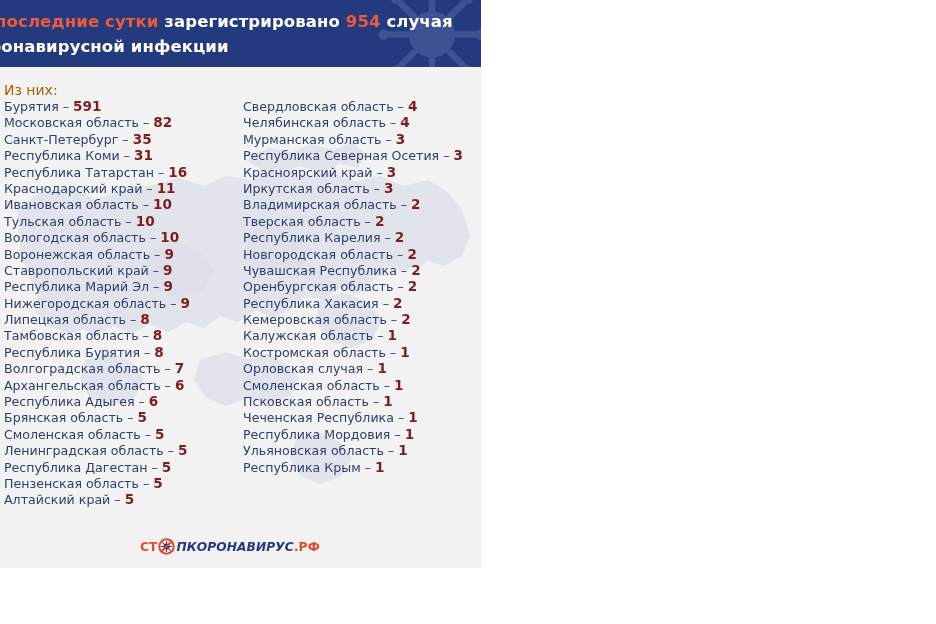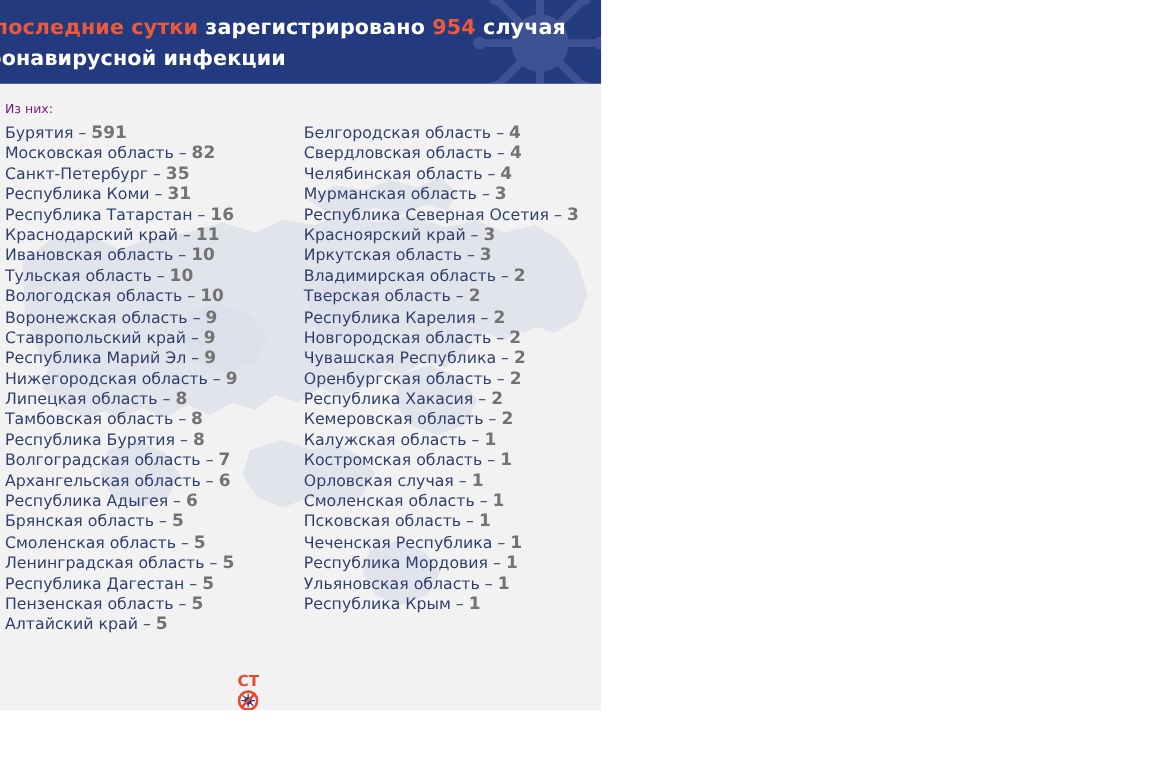--- a/index.html
+++ b/index.html
@@ -48,51 +48,51 @@
     display:block;
   }
 
   
   #content{
     position:absolute; left:0; top:67px;
     width:481px; height:468px;
   }
   .intro{
     position:absolute; left:4px; top:15px;
-    font-size:10px; color:#701a75; font-weight:400;
+    font-size:14px; color:#a16207; font-weight:400;
   }
   .col{
     position:absolute;
     font-size:12.6px;
     color:#2f3f6b;
   }
   #col-left{ left:4px; top:31px; width:238px; }
   #col-right{ left:243px; top:31px; width:238px; }
   .row{
     height:16.4px;
     line-height:16.4px;
     white-space:nowrap;
     font-weight:400;
   }
   .row .num{
     font-weight:700;
-    color:#737373;
+    color:#7f1d1d;
     font-size:13.6px;
     text-align:center;
   }
 
   
   #footer{
     position:absolute; left:0; bottom:0;
     width:481px; height:33px;
   }
   #logo{
     position:absolute; left:140px; top:3px;
     display:flex; align-items:center;
-    font-weight:700; font-size:12.2px; letter-spacing:.1px;flex-direction:column;
+    font-weight:700; font-size:12.2px; letter-spacing:.1px;
   }
   #logo .red{color:#e8482c;}
   #logo .navy{color:#243a7e;font-style:italic;}
   #logo .logo-mark{
     display:inline-block;
     width:17px;height:17px;
     margin:0 1px;
     position:relative;
     vertical-align:middle;
   }
@@ -185,21 +185,20 @@
         <div class="row"><span>Архангельская область – </span><span class="num">6</span></div>
         <div class="row"><span>Республика Адыгея – </span><span class="num">6</span></div>
         <div class="row"><span>Брянская область – </span><span class="num">5</span></div>
         <div class="row"><span>Смоленская область – </span><span class="num">5</span></div>
         <div class="row"><span>Ленинградская область – </span><span class="num">5</span></div>
         <div class="row"><span>Республика Дагестан – </span><span class="num">5</span></div>
         <div class="row"><span>Пензенская область – </span><span class="num">5</span></div>
         <div class="row"><span>Алтайский край – </span><span class="num">5</span></div>
       </div>
     <div class="col" id="col-right">
-        <div class="row"><span>Белгородская область – </span><span class="num">4</span></div>
         <div class="row"><span>Свердловская область – </span><span class="num">4</span></div>
         <div class="row"><span>Челябинская область – </span><span class="num">4</span></div>
         <div class="row"><span>Мурманская область – </span><span class="num">3</span></div>
         <div class="row"><span>Республика Северная Осетия – </span><span class="num">3</span></div>
         <div class="row"><span>Красноярский край – </span><span class="num">3</span></div>
         <div class="row"><span>Иркутская область – </span><span class="num">3</span></div>
         <div class="row"><span>Владимирская область – </span><span class="num">2</span></div>
         <div class="row"><span>Тверская область – </span><span class="num">2</span></div>
         <div class="row"><span>Республика Карелия – </span><span class="num">2</span></div>
         <div class="row"><span>Новгородская область – </span><span class="num">2</span></div>

